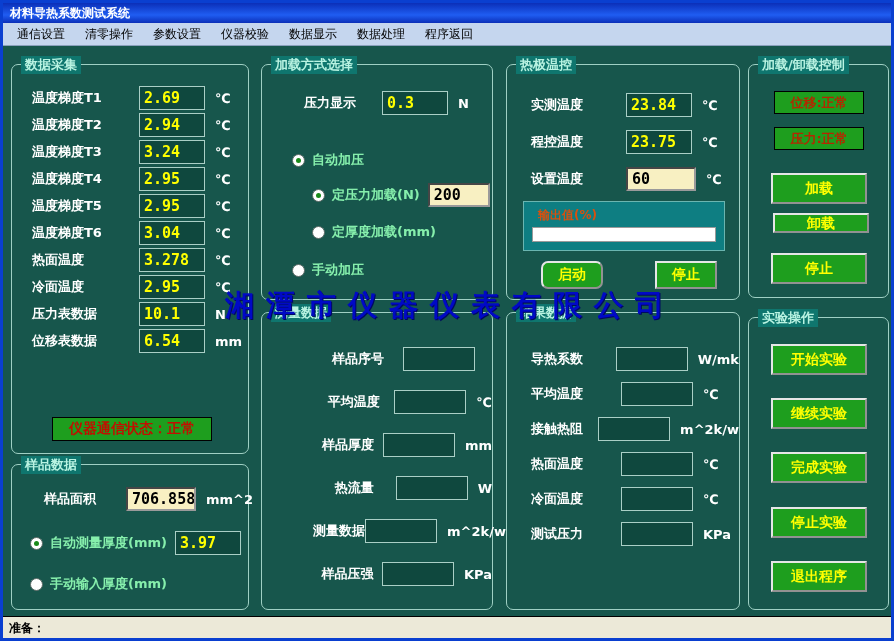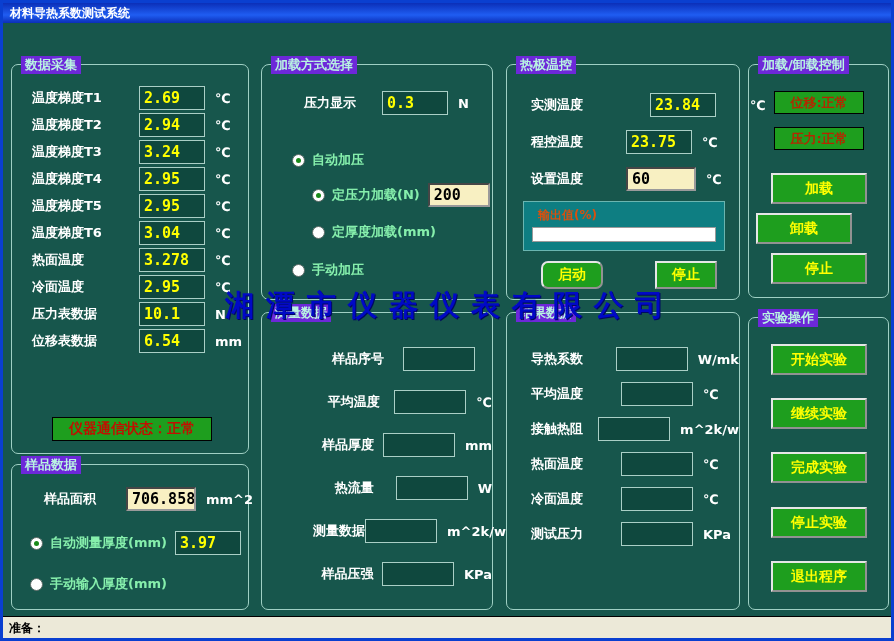--- a/index.html
+++ b/index.html
@@ -32,21 +32,21 @@
   
   .client { position:absolute; left:0; top:43px; right:0; bottom:22px; background:#17564c; }
 
   .groupbox {
     position:absolute;
     border:1px solid #9fd0c4;
     border-radius:7px;
   }
   .gb-title {
     position:absolute; top:-9px; left:9px;
-    background:#6d28d9; padding:0 4px;
+    background:#0f766e; padding:0 4px;
     color:#b9f3e2; font-size:13px; font-weight:bold; white-space:nowrap;
   }
 
   .frow { display:flex; align-items:center; height:24px; }
   .flabel { color:#fff; font-size:13px; font-weight:bold; white-space:nowrap; }
   .funit  { color:#fff; font-size:13px; font-weight:bold; margin-left:10px; white-space:nowrap; }
 
   .val-field {
     width:66px; height:24px; flex:none;
     background:#0f483e; border:1px solid #aacfc6;
@@ -124,20 +124,29 @@
 </style>
 </head>
 <body>
 
 <div class="window">
 
   <div class="titlebar">
     <span>材料导热系数测试系统</span>
   </div>
 
+  <div class="menubar">
+    <span class="menu-item">通信设置</span>
+    <span class="menu-item">清零操作</span>
+    <span class="menu-item">参数设置</span>
+    <span class="menu-item">仪器校验</span>
+    <span class="menu-item">数据显示</span>
+    <span class="menu-item">数据处理</span>
+    <span class="menu-item">程序返回</span>
+  </div>
 
   <div class="client">
 
     <div class="watermark">湘潭市仪器仪表有限公司</div>
 
     <div class="groupbox" style="left:8px; top:18px; width:238px; height:390px;">
       <div class="gb-title">数据采集</div>
       <div style="padding:21px 0 0 20px; display:flex; flex-direction:column; gap:3px;">
         <div class="frow">
           <span class="flabel" style="width:107px;">温度梯度T1</span>
@@ -204,21 +213,21 @@
         <span class="radio sel"></span>
         <span class="radio-label">自动测量厚度(mm)</span>
         <span class="val-field" style="margin-left:8px;">3.97</span>
       </div>
       <div class="radio-row" style="position:absolute; left:18px; top:110px;">
         <span class="radio"></span>
         <span class="radio-label">手动输入厚度(mm)</span>
       </div>
     </div>
 
-    <div class="groupbox" style="left:258px; top:18px; width:232px; height:236px;border-radius:8px;">
+    <div class="groupbox" style="left:258px; top:18px; width:232px; height:236px;">
       <div class="gb-title">加载方式选择</div>
       <div class="frow" style="position:absolute; left:42px; top:26px;">
         <span class="flabel" style="width:78px;">压力显示</span>
         <span class="val-field">0.3</span>
         <span class="funit">N</span>
       </div>
       <div class="radio-row" style="position:absolute; left:30px; top:86px;">
         <span class="radio sel"></span>
         <span class="radio-label">自动加压</span>
       </div>
@@ -268,21 +277,21 @@
         <div class="frow">
           <span class="flabel" style="width:90px; text-align:center;">样品压强</span>
           <span class="val-field" style="width:72px;"></span>
           <span class="funit">KPa</span>
         </div>
       </div>
     </div>
 
     <div class="groupbox" style="left:503px; top:18px; width:234px; height:236px;">
       <div class="gb-title">热极温控</div>
-      <div class="frow" style="position:absolute; left:24px; top:28px;gap:24px;">
+      <div class="frow" style="position:absolute; left:24px; top:28px;">
         <span class="flabel" style="width:95px;">实测温度</span>
         <span class="val-field">23.84</span>
         <span class="funit">℃</span>
       </div>
       <div class="frow" style="position:absolute; left:24px; top:65px;">
         <span class="flabel" style="width:95px;">程控温度</span>
         <span class="val-field">23.75</span>
         <span class="funit">℃</span>
       </div>
       <div class="frow" style="position:absolute; left:24px; top:102px;">
@@ -332,21 +341,21 @@
           <span class="funit">KPa</span>
         </div>
       </div>
     </div>
 
     <div class="groupbox" style="left:745px; top:18px; width:141px; height:234px;">
       <div class="gb-title">加载/卸载控制</div>
       <div class="status-box" style="position:absolute; left:25px; top:26px; width:90px; height:23px;">位移:正常</div>
       <div class="status-box" style="position:absolute; left:25px; top:62px; width:90px; height:23px;">压力:正常</div>
       <button class="gbtn" style="position:absolute; left:22px; top:108px; width:96px; height:31px;">加载</button>
-      <button class="gbtn" style="position:absolute; left:7px; top:148px; width:96px; height:31px;">卸载</button>
+      <button class="gbtn" style="position:absolute; left:24px; top:148px; width:96px; height:20px;">卸载</button>
       <button class="gbtn" style="position:absolute; left:22px; top:188px; width:96px; height:31px;">停止</button>
     </div>
 
     <div class="groupbox" style="left:745px; top:271px; width:141px; height:293px;">
       <div class="gb-title">实验操作</div>
       <button class="gbtn" style="position:absolute; left:22px; top:26px; width:96px; height:31px;">开始实验</button>
       <button class="gbtn" style="position:absolute; left:22px; top:80px; width:96px; height:31px;">继续实验</button>
       <button class="gbtn" style="position:absolute; left:22px; top:134px; width:96px; height:31px;">完成实验</button>
       <button class="gbtn" style="position:absolute; left:22px; top:243px; width:96px; height:31px;">退出程序</button>
       <button class="gbtn" style="position:absolute; left:22px; top:189px; width:96px; height:31px;">停止实验</button>

